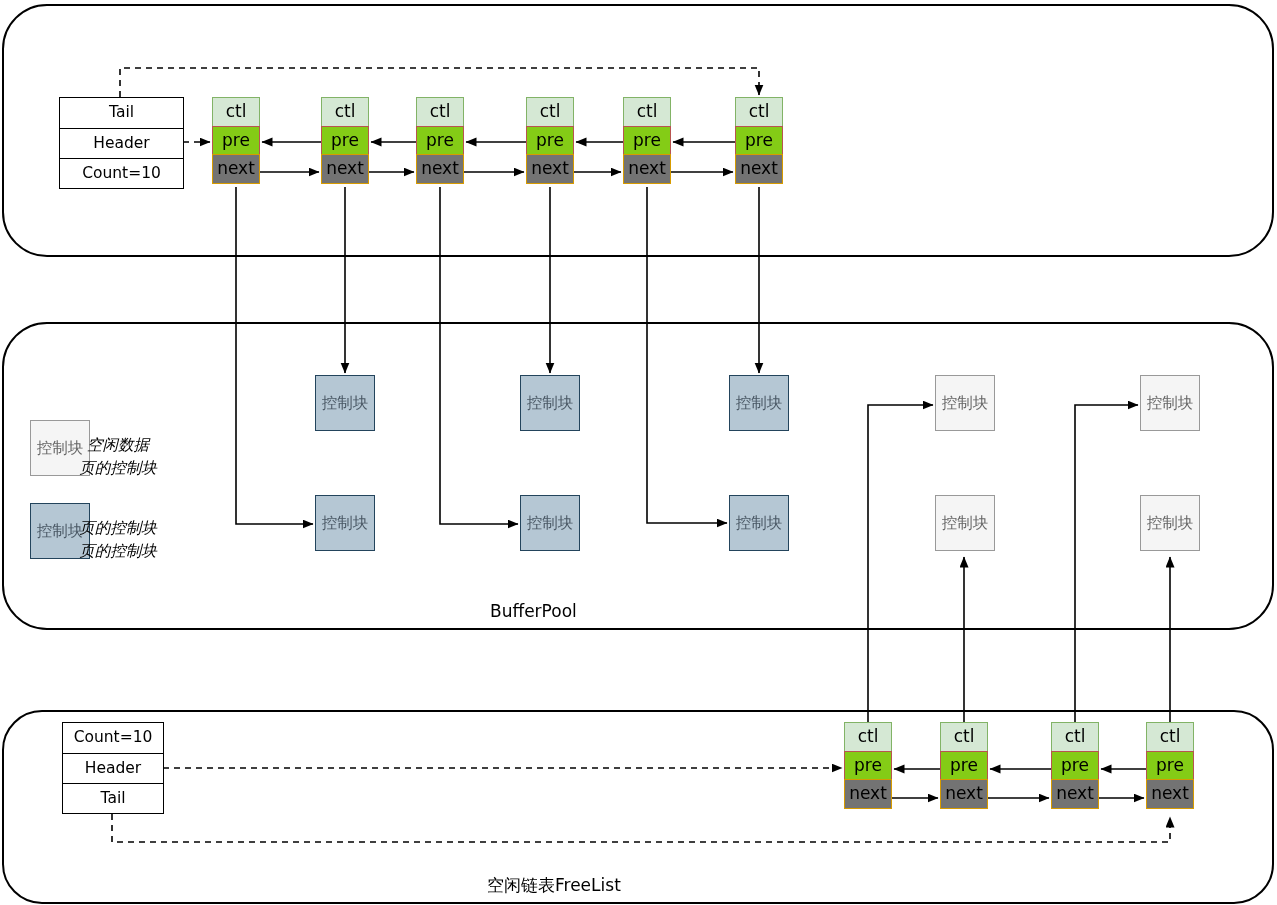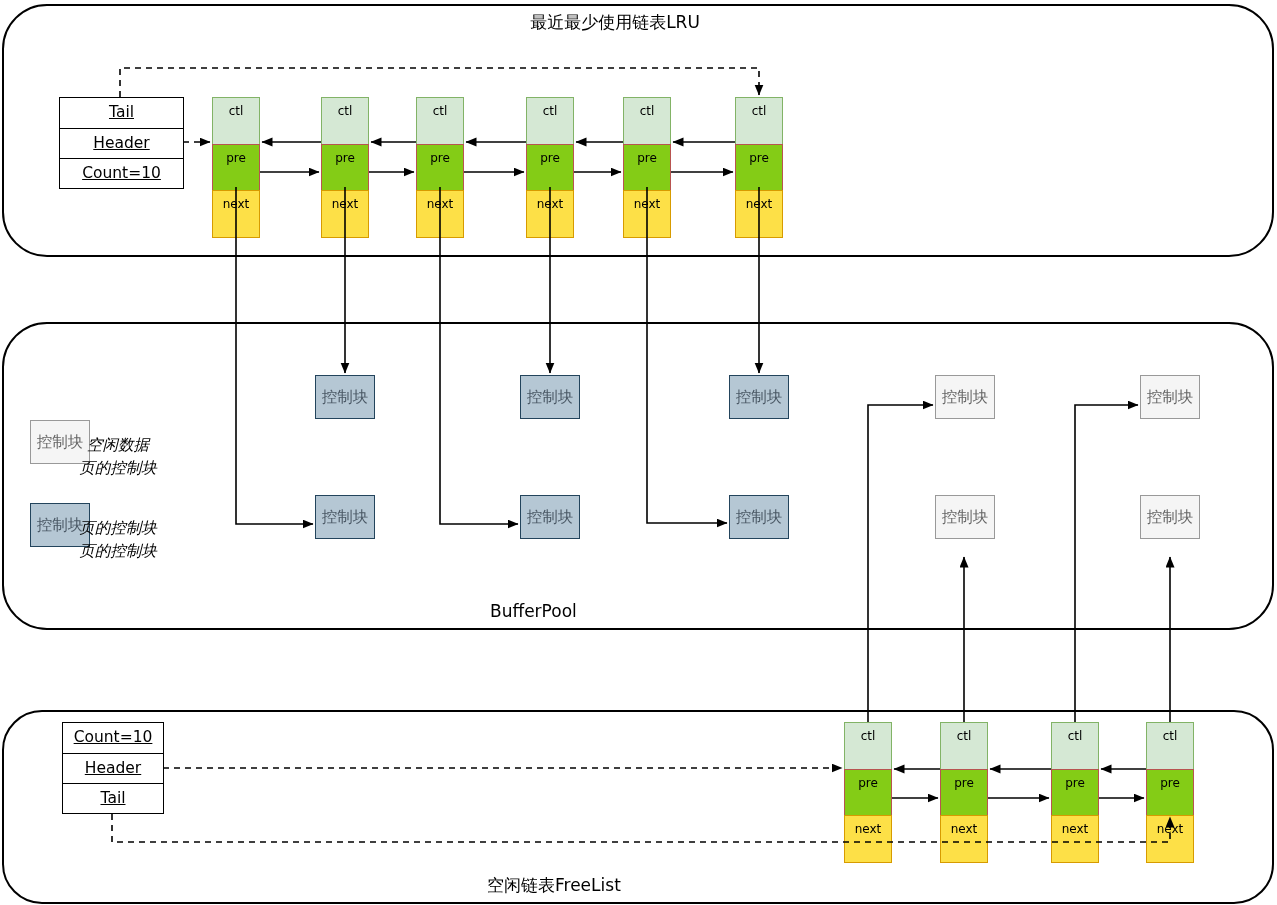--- a/index.html
+++ b/index.html
@@ -13,37 +13,37 @@
   }
   .lru-box{left:2px;top:4px;width:1268px;height:249px;}
   .bp-box{left:2px;top:322px;width:1268px;height:304px;}
   .fl-box{left:2px;top:710px;width:1268px;height:190px;border-radius:40px;}
   .title{position:absolute;font-size:17px;white-space:nowrap;}
   .lru-title{left:450px;top:11px;width:330px;text-align:center;}
   .bp-title{left:490px;top:601px;}
   .fl-title{left:487px;top:874px;}
 
   .hdr{position:absolute;border:1.5px solid #000;background:#fff;}
-  .hdr-row{height:30px;line-height:29px;text-align:center;font-size:15.5px;box-sizing:border-box;text-decoration:underline;}
+  .hdr-row{height:30px;line-height:29px;text-align:center;font-size:15.5px;box-sizing:border-box;}
   .hdr-row + .hdr-row{border-top:1.5px solid #000;}
   .lru-hdr{left:59px;top:97px;width:123px;}
   .fl-hdr{left:62px;top:722px;width:100px;}
 
   .node{position:absolute;width:48px;}
   .cell{
-    box-sizing:border-box;width:48px;height:48px;line-height:27px;text-align:center;
-    font-size:12px;border:1.5px solid #000;
+    box-sizing:border-box;width:48px;height:30px;line-height:27px;text-align:center;
+    font-size:17px;border:1.5px solid #000;
   }
   .cell + .cell{margin-top:-1.5px;}
   .cell-ctl{background:#d5e8d4;border-color:#82b366;}
   .cell-pre{background:#84cc16;border-color:#b85450;}
-  .cell-next{background:#fde047;border-color:#d79b00;}
+  .cell-next{background:#737373;border-color:#d79b00;}
 
   .block{
-    position:absolute;width:60px;height:44px;box-sizing:border-box;
+    position:absolute;width:60px;height:56px;box-sizing:border-box;
     display:flex;align-items:center;justify-content:center;
     font-size:15.5px;white-space:nowrap;
   }
   .block-used{background:#b5c7d4;border:1.5px solid #23445c;color:#4a5865;}
   .block-free{background:#f5f5f5;border:1.5px solid #999999;color:#666666;}
 
   .legend-label{position:absolute;width:88px;text-align:center;font-size:15.5px;line-height:23px;color:#000;font-style:italic;}
 
   svg.wires{position:absolute;left:0;top:0;pointer-events:none;}
   .ln{stroke:#000;stroke-width:1.6;fill:none;}
@@ -51,21 +51,20 @@
 </style>
 </head>
 <body>
 
 <div class="canvas">
 
   <div class="container lru-box"></div>
   <div class="container bp-box"></div>
   <div class="container fl-box"></div>
 
-  <div class="title lru-title">最近最少使用链表LRU</div>
   <div class="title bp-title">BufferPool</div>
   <div class="title fl-title">空闲链表FreeList</div>
 
   <div class="hdr lru-hdr">
     <div class="hdr-row">Tail</div>
     <div class="hdr-row">Header</div>
     <div class="hdr-row">Count=10</div>
   </div>
 
   <div class="hdr fl-hdr">

